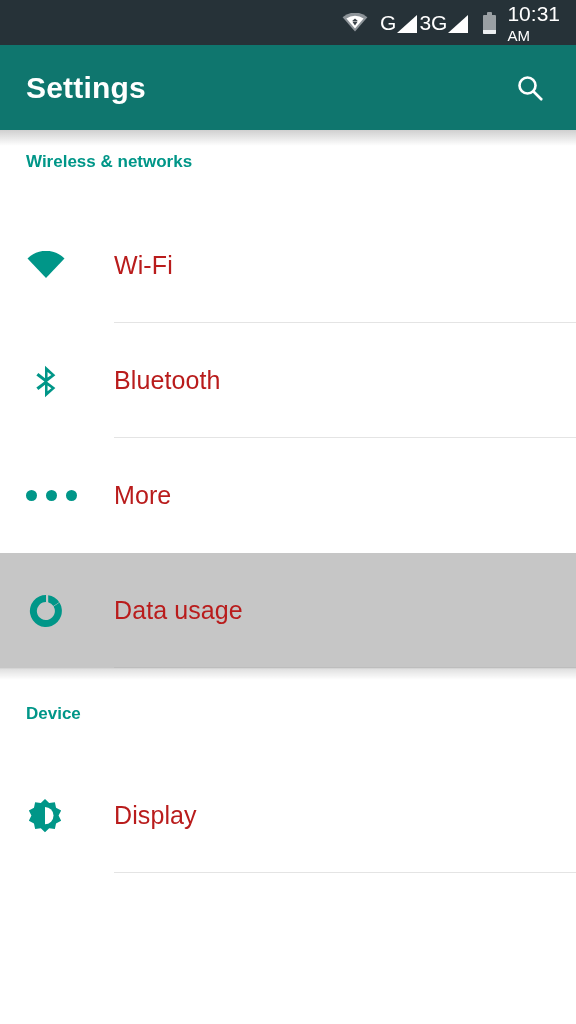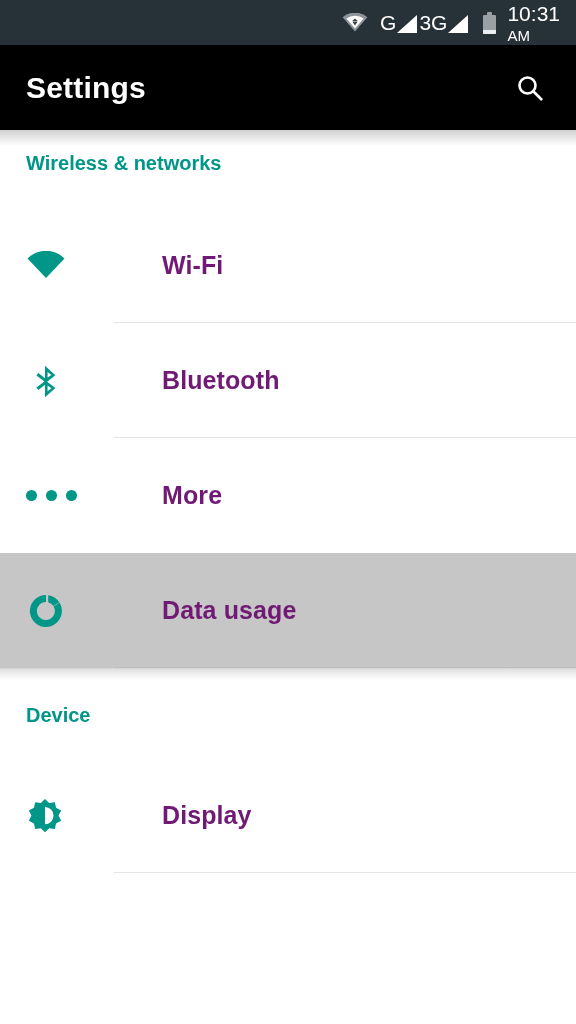--- a/index.html
+++ b/index.html
@@ -57,21 +57,21 @@
   }
   .sb-clock{
     color:#ffffff; font-size:21px; font-weight:400; line-height:1;
     display:flex; align-items:baseline; gap:4px;flex-direction:column;
   }
   .sb-clock .ampm{ font-size:15px; }
 
   
   .app-bar{
     height:85px; width:100%;
-    background:#000000;
+    background:#0f766e;
     display:flex; align-items:center;
     padding:0 24px 0 26px;
     position:relative;
   }
   .app-title{
     color:#ffffff; font-size:30px; font-weight:700;
     letter-spacing:0.2px;
     flex:1;
   }
   .search-btn{
@@ -87,44 +87,43 @@
     position:relative;
   }
   .topshadow{
     position:absolute; top:0; left:0; width:100%; height:16px;
     background:linear-gradient(to bottom, rgba(0,0,0,0.19), rgba(0,0,0,0));
     pointer-events:none; z-index:5;
   }
 
   .section-header{
     color:#009688;
-    font-size:20px; font-weight:700;
+    font-size:17px; font-weight:700;
     padding-left:26px;
     display:flex; align-items:center;
   }
   .section-header.first{ height:78px; padding-top:22px; align-items:flex-start; }
   .section-header.second{ height:78px; padding-top:24px; align-items:flex-start;text-align:right;}
 
   .row{
     height:115px; width:100%;
     display:flex; align-items:center;
     position:relative;
     background:#ffffff;
   }
   .row.selected{ background:#c6c6c6; }
   .row .icon-cell{
     width:114px; min-width:114px; height:100%;
     display:flex; align-items:center; justify-content:flex-start;
     padding-left:26px;
   }
   .row .label{
-    color:#701a75;
-    font-size:25px; font-weight:700;
+    color:#b91c1c;
+    font-size:25px; font-weight:400;
     letter-spacing:0.1px;
-    margin-left:48px;
   }
   .row .divider{
     position:absolute; bottom:0; left:114px; right:0;
     height:1px; background:#e4e4e4;
   }
   .row.selected .divider{ background:#bdbdbd; }
 
   .group-sep{
     width:100%; height:12px;
     background:linear-gradient(to bottom,

